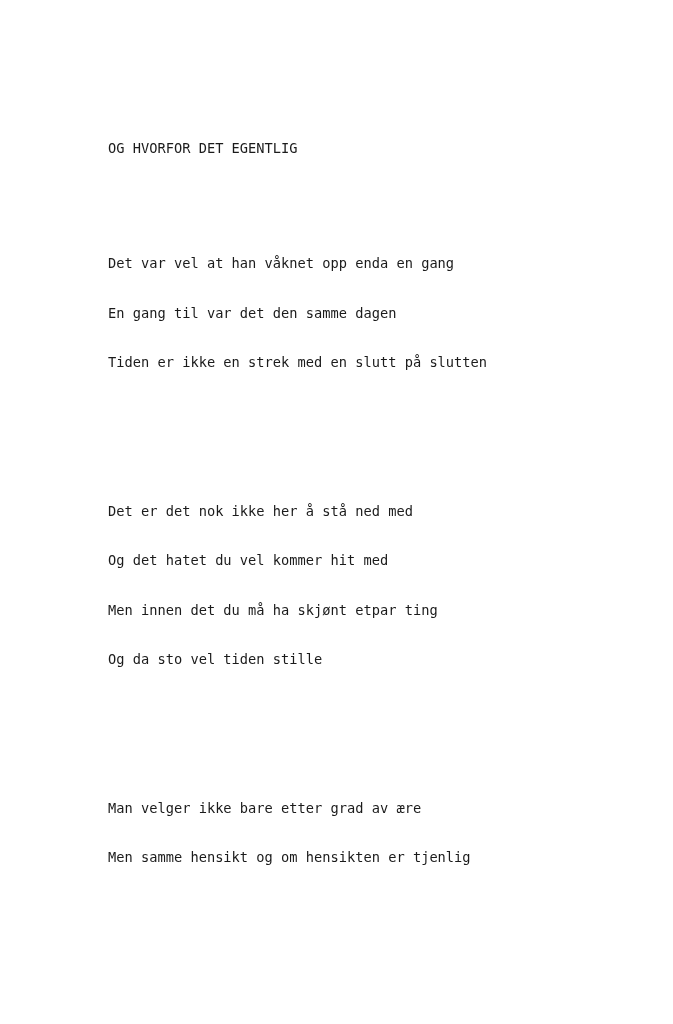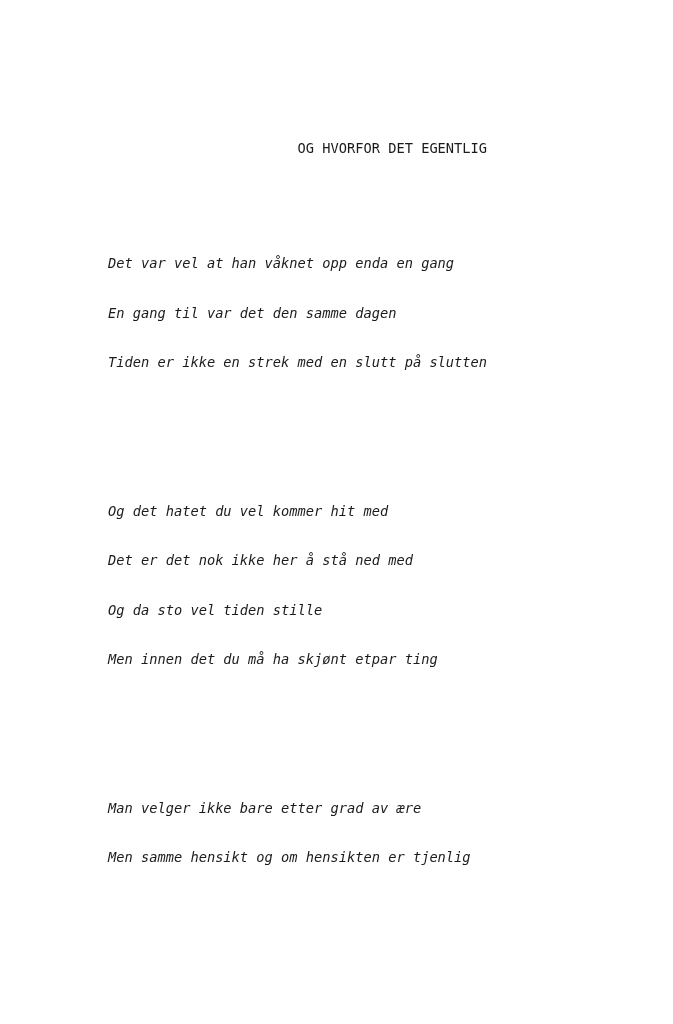--- a/index.html
+++ b/index.html
@@ -22,49 +22,47 @@
     font-size: 13.7px;
     line-height: 16.5px;
     color: #1b1b1b;
     white-space: pre;
   }
   .poem-title {
     margin: 0;
     font-weight: normal;
     font-size: 13.7px;
     line-height: 16.5px;
-    text-align: right;
   }
   .stanza {
     margin-top: 16.5px;
-    font-style: italic;
   }
   .line {
     min-height: 16.5px;
   }
 </style>
 </head>
 <body>
 
 <div class="page">
   <div class="content">
 
     <div class="poem-title line">OG HVORFOR DET EGENTLIG</div>
 
     <div class="stanza">
       <div class="line">Det var vel at han våknet opp enda en gang</div>
       <div class="line">En gang til var det den samme dagen</div>
       <div class="line">Tiden er ikke en strek med en slutt på slutten</div>
     </div>
 
     <div class="stanza">
+      <div class="line">Det er det nok ikke her å stå ned med</div>
       <div class="line">Og det hatet du vel kommer hit med</div>
-      <div class="line">Det er det nok ikke her å stå ned med</div>
+      <div class="line">Men innen det du må ha skjønt etpar ting</div>
       <div class="line">Og da sto vel tiden stille</div>
-      <div class="line">Men innen det du må ha skjønt etpar ting</div>
     </div>
 
     <div class="stanza">
       <div class="line">Man velger ikke bare etter grad av ære</div>
       <div class="line">Men samme hensikt og om hensikten er tjenlig</div>
     </div>
 
     
 
     

